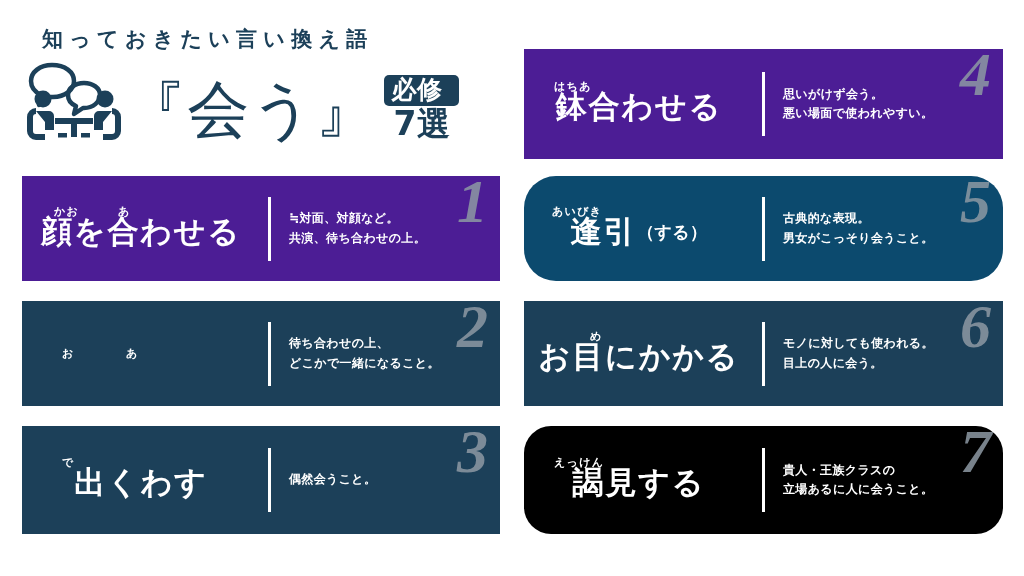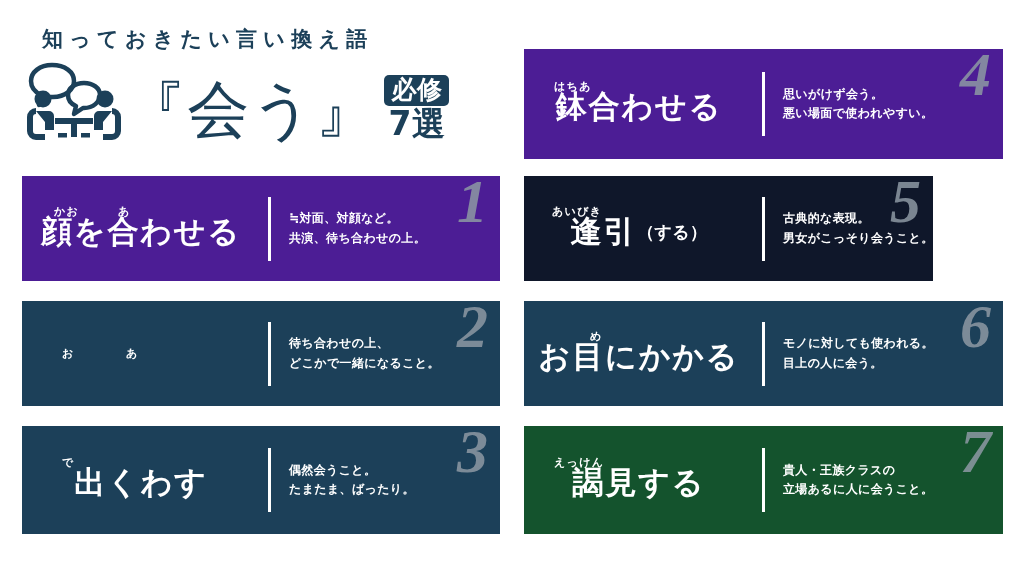--- a/index.html
+++ b/index.html
@@ -71,21 +71,21 @@
     flex-direction: column;
     align-items: center;
   }
 
   #badge-tag {
     background: #1c4059;
     color: #ffffff;
     font-size: 25px;
     font-weight: 700;
     border-radius: 5px;
-    padding: 2px 7px 4px 7px;
+    padding: 2px 17px 4px 7px;
     line-height: 1;
     letter-spacing: 0.02em;
     white-space: nowrap;
     font-family: "DejaVu Sans", "Liberation Sans", sans-serif;
   }
 
   #badge-count {
     color: #1c4059;
     font-size: 33px;
     font-weight: 700;
@@ -269,41 +269,40 @@
           <div class="term-ruby" style="position: relative; width: 100%; justify-content: flex-start; padding-left: 0px;">
             <span style="position: absolute; left: 40px; bottom: 0px;">で</span>
           </div>
           <div class="term-main">
             <span>出くわす</span>
           </div>
         </div>
         <div class="card-divider"></div>
         <div class="card-desc">
           <div class="desc-line">偶然会うこと。</div>
-          <div class="desc-line">たまたま、ばったり。</div>
         </div>
         <div class="card-number" style="color: rgb(141, 153, 164);">3</div>
       </div>
       <div class="card" style="left: 524px; top: 49px; width: 479px; height: 110px; background: #4c1d95;">
         <div class="card-term" style="width: 230px;">
           <div class="term-ruby" style="position: relative; width: 100%; justify-content: flex-start; padding-left: 0px;">
             <span style="position: absolute; left: 30px; bottom: 0px;">はちあ</span>
           </div>
           <div class="term-main">
             <span>鉢合わせる</span>
           </div>
         </div>
         <div class="card-divider"></div>
         <div class="card-desc">
           <div class="desc-line">思いがけず会う。</div>
           <div class="desc-line">悪い場面で使われやすい。</div>
         </div>
         <div class="card-number" style="color: rgb(141, 153, 164);">4</div>
       </div>
-      <div class="card" style="left: 524px; top: 176px; width: 409px; height: 105px; background: #0f172a;">
+      <div class="card" style="left: 524px; top: 176px; width: 479px; height: 105px; background: #0c4a6e; border-radius: 32px;">
         <div class="card-term" style="width: 230px;">
           <div class="term-ruby" style="position: relative; width: 100%; justify-content: flex-start; padding-left: 0px;">
             <span style="position: absolute; left: 28px; bottom: 0px;">あいびき</span>
           </div>
           <div class="term-main">
             <span>逢引</span>
             <span class="term-suffix">（する）</span>
           </div>
         </div>
         <div class="card-divider"></div>
@@ -322,21 +321,21 @@
             <span>お目にかかる</span>
           </div>
         </div>
         <div class="card-divider"></div>
         <div class="card-desc">
           <div class="desc-line">モノに対しても使われる。</div>
           <div class="desc-line">目上の人に会う。</div>
         </div>
         <div class="card-number" style="color: rgb(141, 153, 164);">6</div>
       </div>
-      <div class="card" style="left: 524px; top: 426px; width: 479px; height: 108px; background: #14532d;">
+      <div class="card" style="left: 524px; top: 426px; width: 479px; height: 108px; background: #000000; border-radius: 27px;">
         <div class="card-term" style="width: 230px;">
           <div class="term-ruby" style="position: relative; width: 100%; justify-content: flex-start; padding-left: 0px;">
             <span style="position: absolute; left: 30px; bottom: 0px;">えっけん</span>
           </div>
           <div class="term-main">
             <span>謁見する</span>
           </div>
         </div>
         <div class="card-divider"></div>
         <div class="card-desc">

